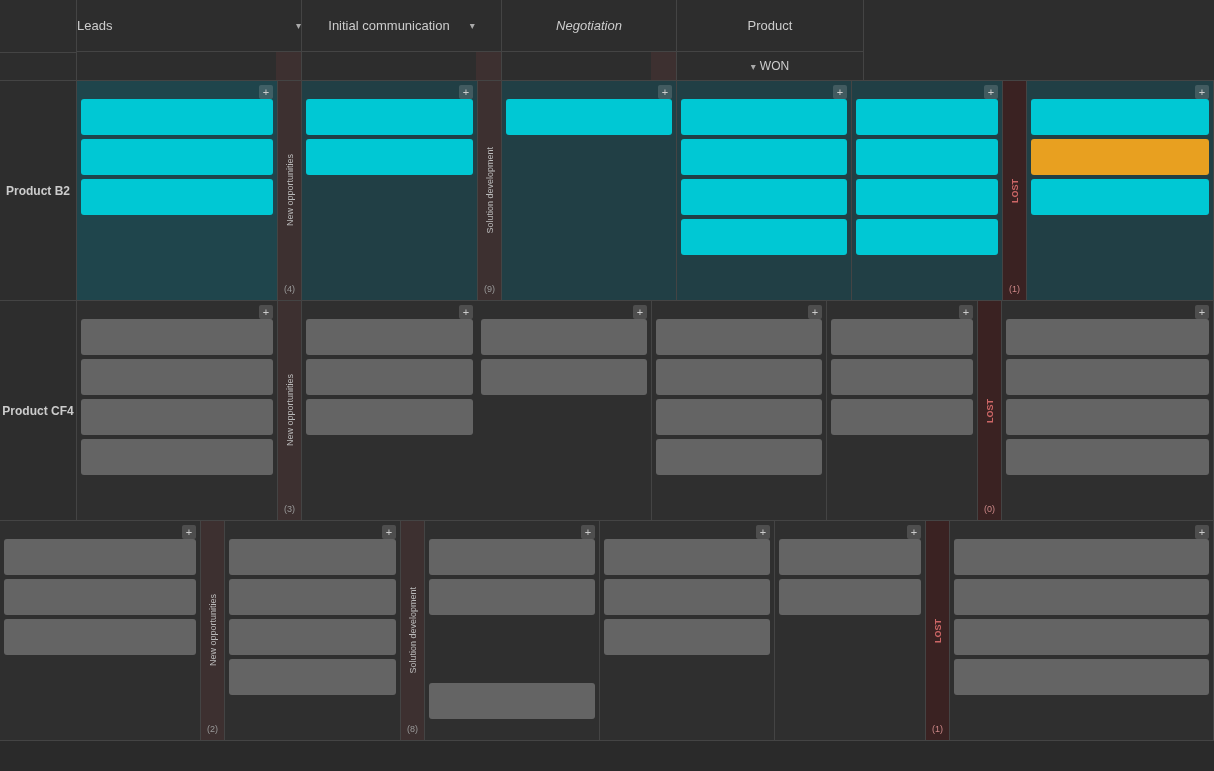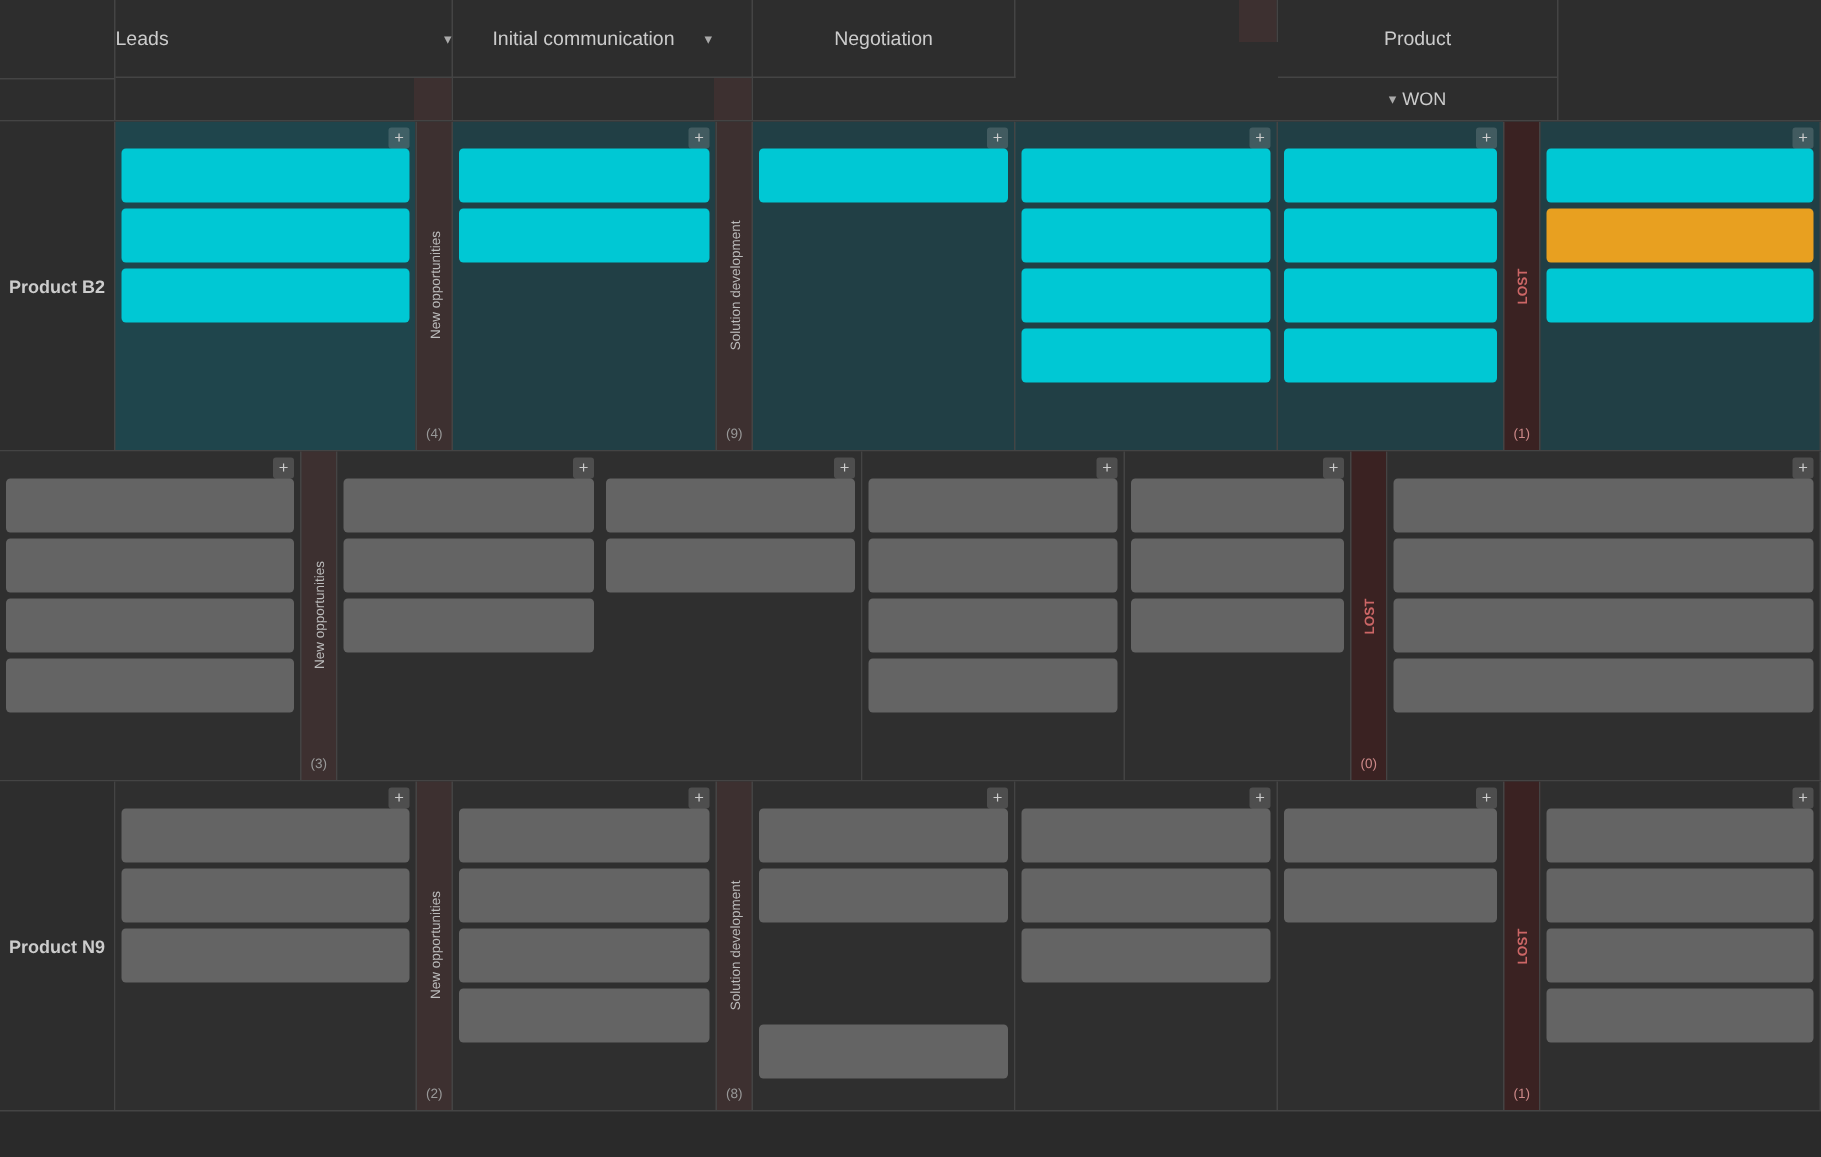--- a/index.html
+++ b/index.html
@@ -106,21 +106,21 @@
         <span style="color:#aaa; font-size:10px;">▾</span>
       </div>
       <div style="height:28px; width:200px; border-right:1px solid #444; display:flex;">
         <div style="width:175px;"></div>
         <div style="width:25px; background:#3d3030;"></div>
       </div>
     </div>
 
 
 
-    <div style="display:flex; flex-direction:row; flex-shrink:0;">
+    <div style="display:flex; flex-direction:column; flex-shrink:0;font-style:italic;">
       <div style="height:52px; width:175px; display:flex; align-items:center; justify-content:center; border-right:1px solid #444; border-bottom:1px solid #444;">
         <span style="color:#ccc; font-size:13px; font-weight:500;">Negotiation</span>
       </div>
       <div style="height:28px; width:175px; border-right:1px solid #444; display:flex;">
         <div style="width:150px;"></div>
         <div style="width:25px; background:#3d3030;"></div>
       </div>
     </div>
 
     <div style="display:flex; flex-direction:column; width:187px; flex-shrink:0; border-right:1px solid #444;">
@@ -190,20 +190,21 @@
 
       <div style="flex:1; min-width:0; padding:4px; padding-top:18px; gap:4px; display:flex; flex-direction:column; position:relative; background:rgba(0,150,180,0.2); border-right:1px solid #444;">
         <div class="plus-btn">+</div>
         <div class="card card-cyan"></div>
         <div class="card card-orange"></div>
         <div class="card card-cyan"></div>
       </div>
     </div>
 
     <div class="product-row" style="min-height:220px;">
+      <div class="row-label-cell">Product CF4</div>
 
       <div style="width:200px; flex-shrink:0; padding:4px; padding-top:18px; gap:4px; display:flex; flex-direction:column; position:relative; background:rgba(50,50,50,0.7);">
         <div class="plus-btn">+</div>
         <div class="card card-gray"></div>
         <div class="card card-gray"></div>
         <div class="card card-gray"></div>
         <div class="card card-gray"></div>
       </div>
 
       <div style="width:25px; flex-shrink:0; border-right:1px solid #444; border-left:1px solid #444; background:#3d3030; display:flex; flex-direction:column; align-items:center; justify-content:center; position:relative;">
@@ -248,21 +249,20 @@
       <div style="flex:1; min-width:0; padding:4px; padding-top:18px; gap:4px; display:flex; flex-direction:column; position:relative; background:rgba(50,50,50,0.7); border-right:1px solid #444;">
         <div class="plus-btn">+</div>
         <div class="card card-gray"></div>
         <div class="card card-gray"></div>
         <div class="card card-gray"></div>
         <div class="card card-gray"></div>
       </div>
     </div>
 
     <div class="product-row" style="min-height:220px;">
-      <div class="row-label-cell">Product N9</div>
 
       <div style="width:200px; flex-shrink:0; padding:4px; padding-top:18px; gap:4px; display:flex; flex-direction:column; position:relative; background:rgba(50,50,50,0.7);">
         <div class="plus-btn">+</div>
         <div class="card card-gray"></div>
         <div class="card card-gray"></div>
         <div class="card card-gray"></div>
       </div>
 
       <div style="width:25px; flex-shrink:0; border-right:1px solid #444; border-left:1px solid #444; background:#3d3030; display:flex; flex-direction:column; align-items:center; justify-content:center; position:relative;">
         <span style="writing-mode:vertical-rl; transform:rotate(180deg); font-size:9px; color:#bbb; white-space:nowrap;">New opportunities</span>

